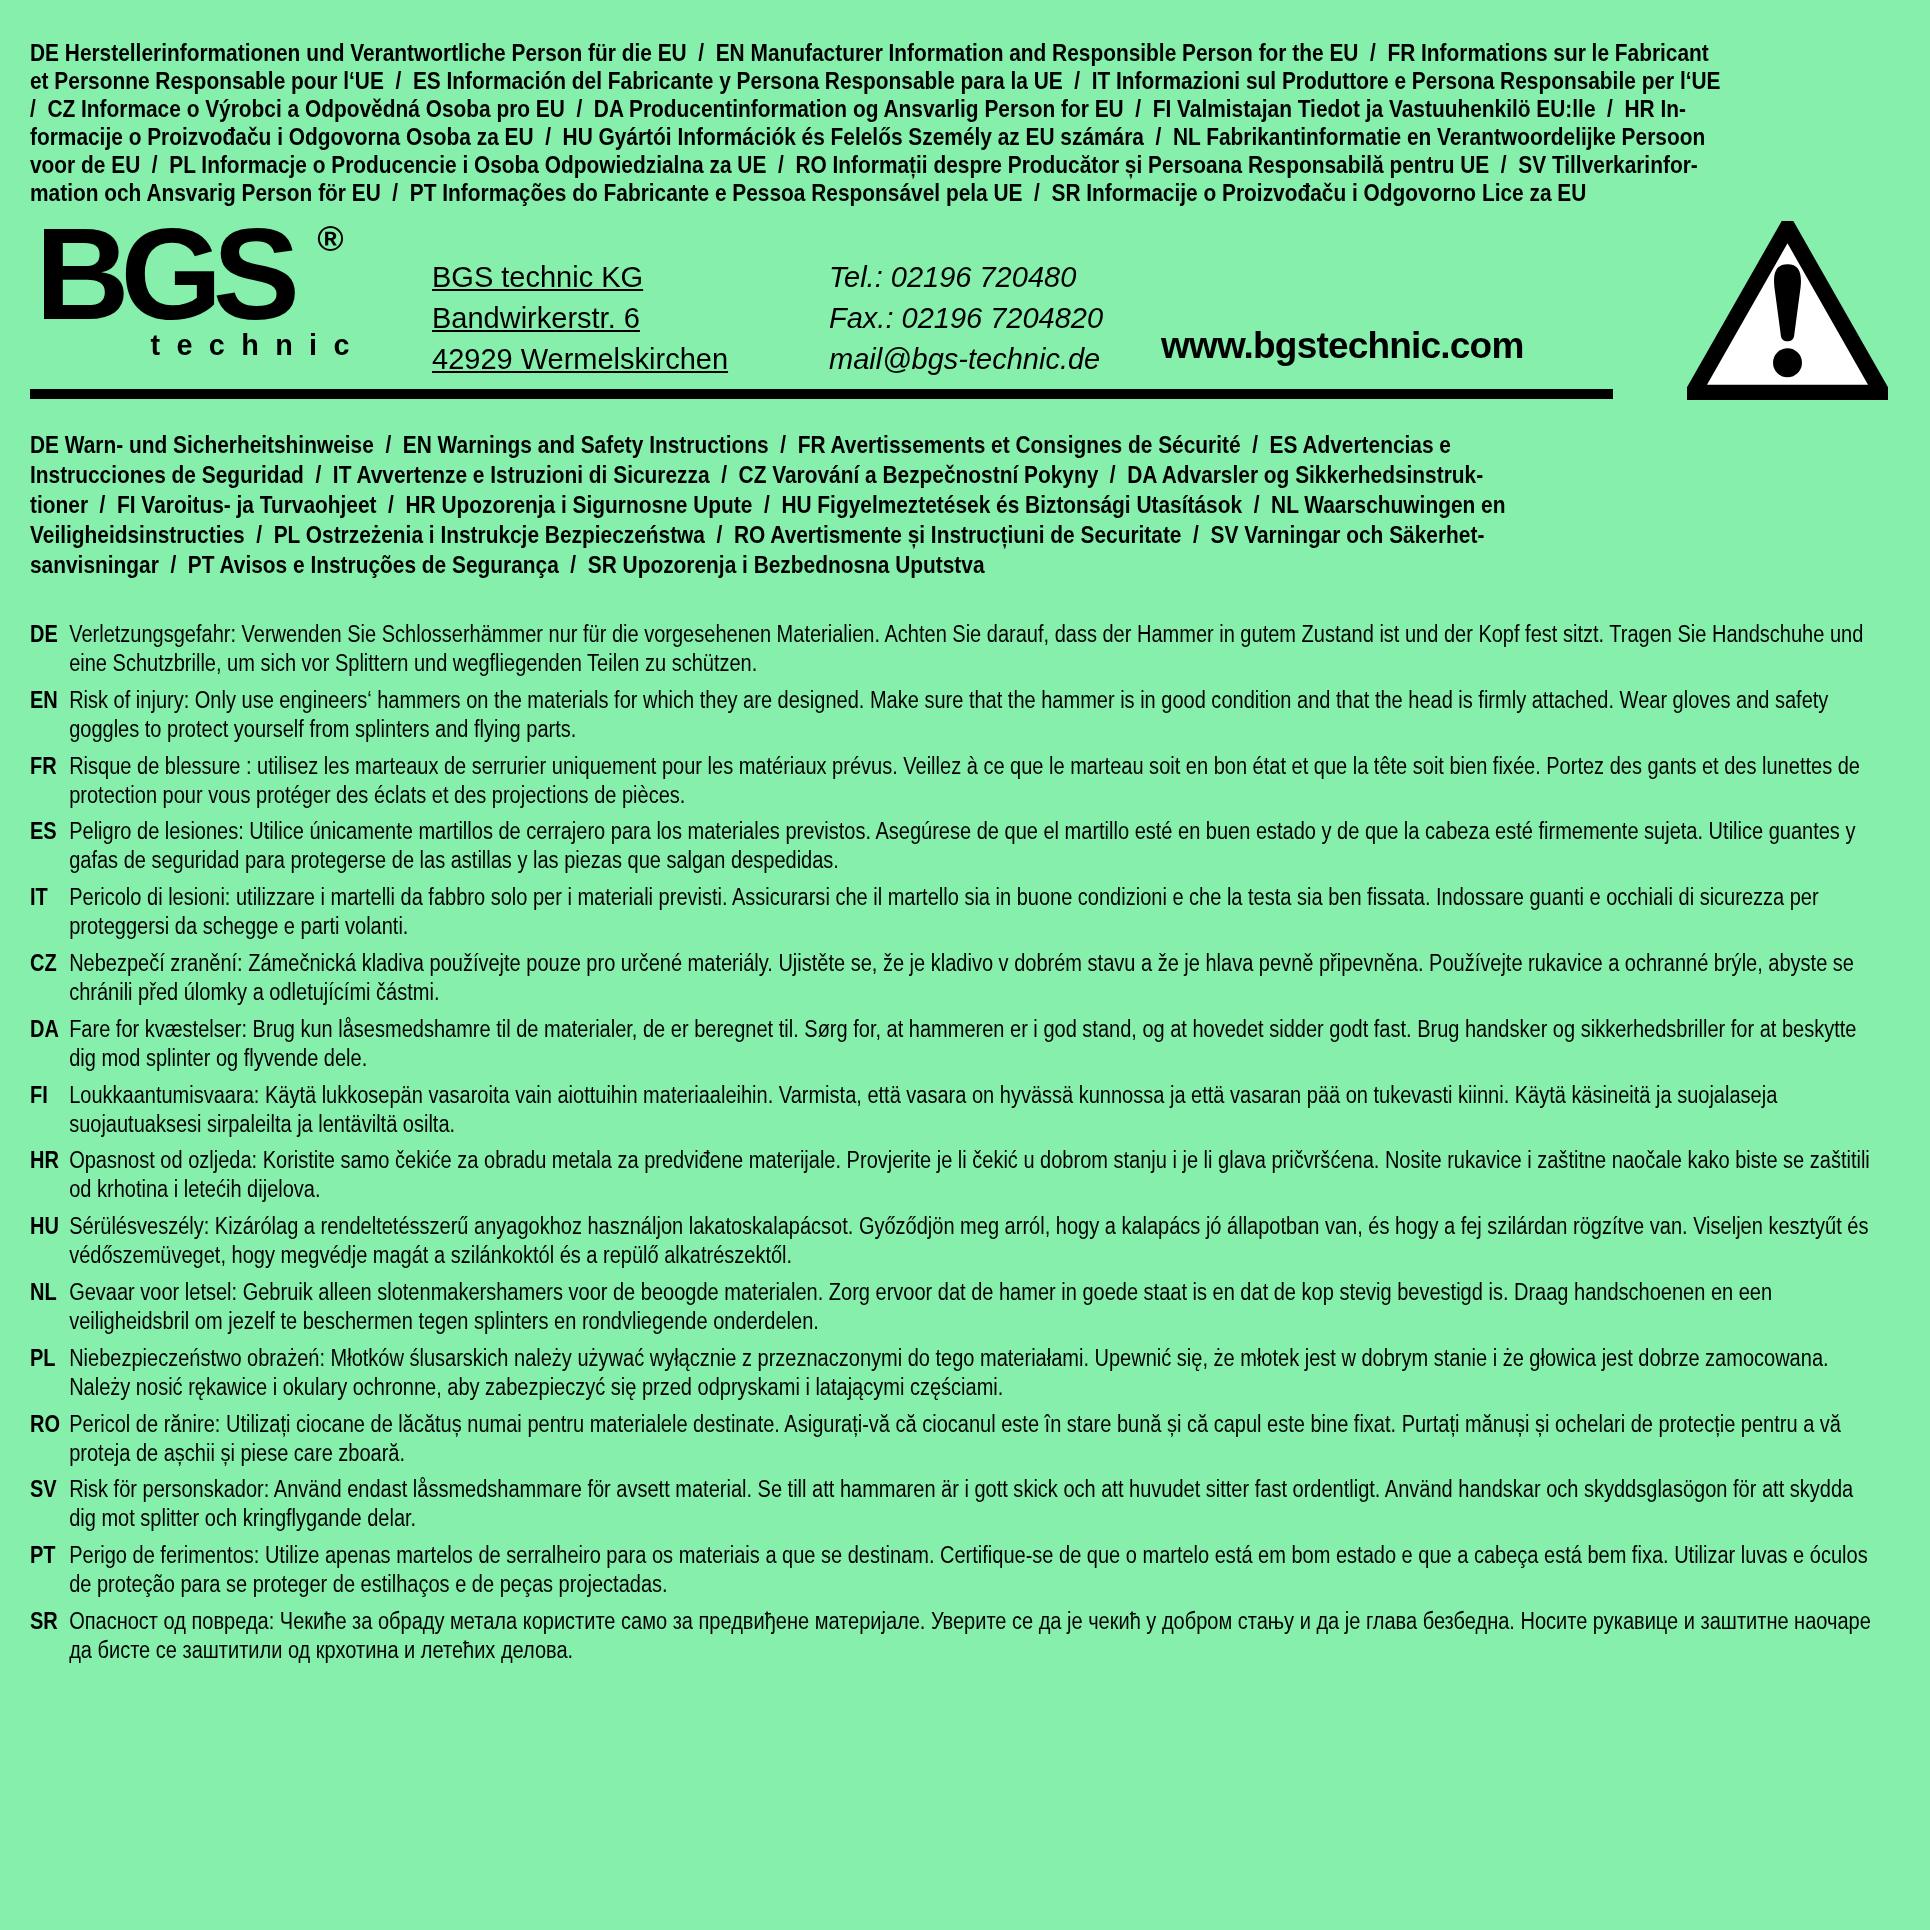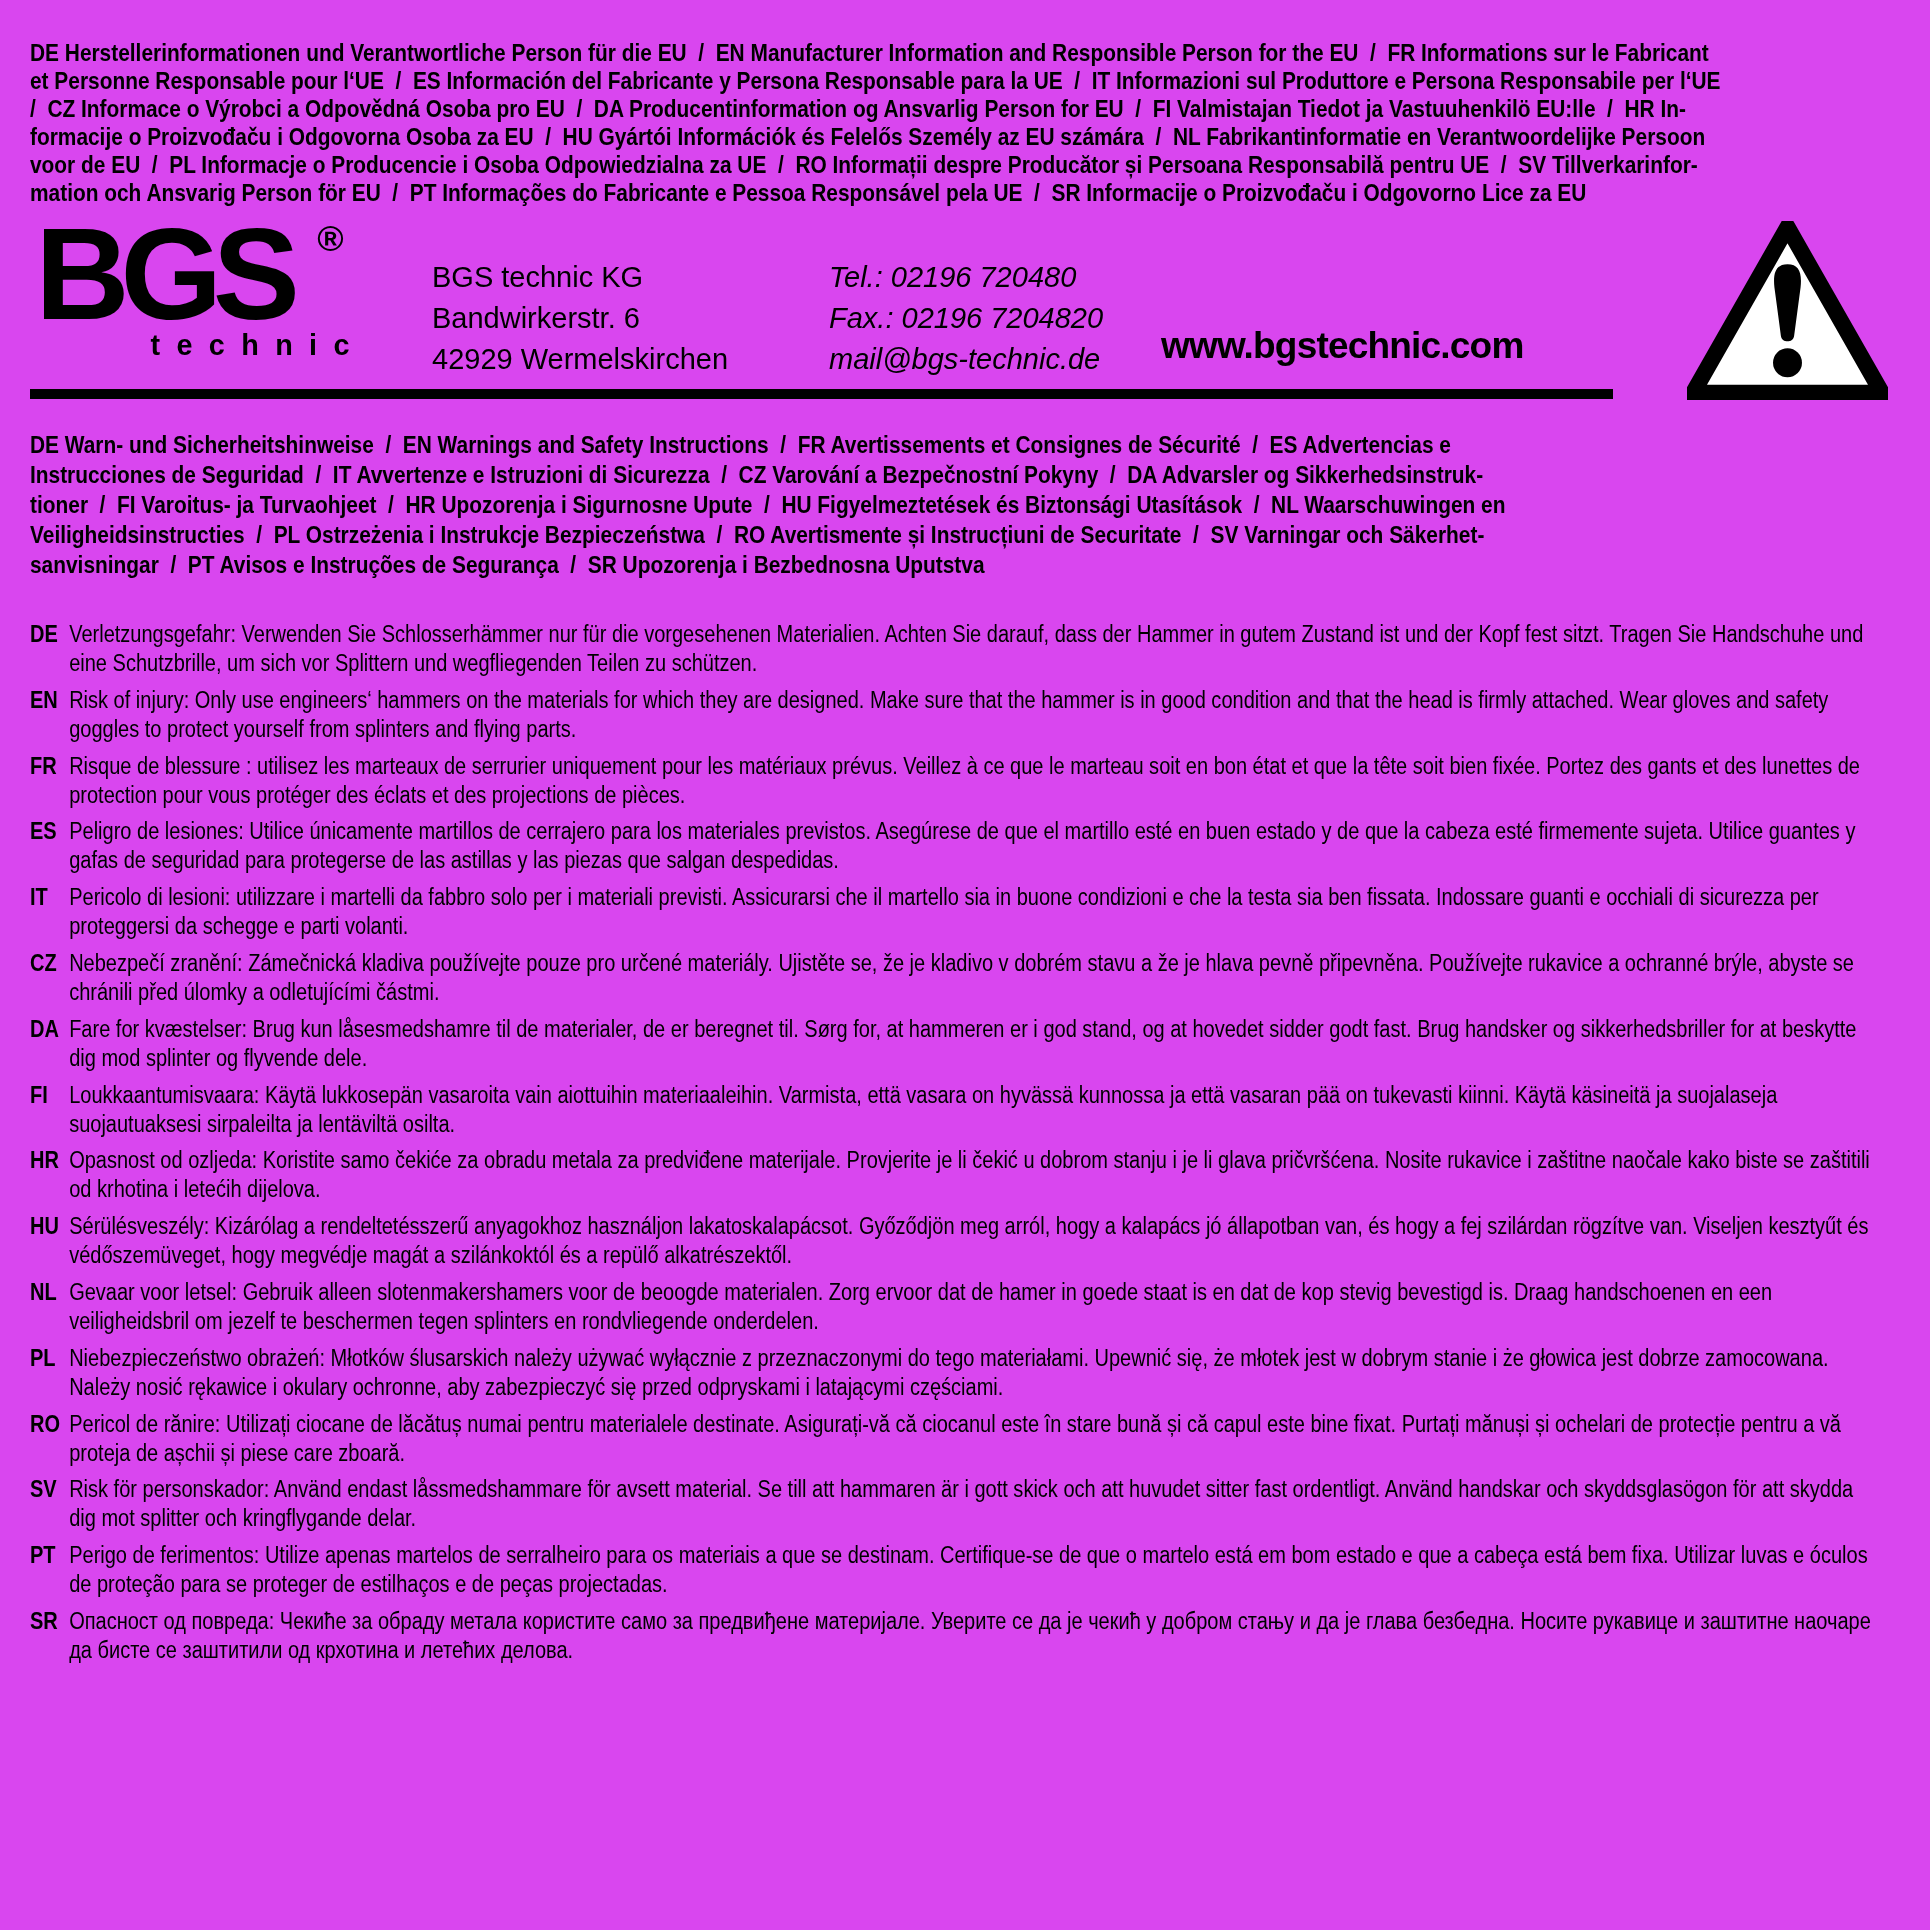--- a/index.html
+++ b/index.html
@@ -2,39 +2,39 @@
 <html style="font-size:12.5px"><head>
 <meta charset="utf-8">
 <style>
   html, body { margin: 0; padding: 0; }
   body {
     width: 1930px; height: 1930px;
     background: #ffffff; color: #000000;
     font-family: "Liberation Sans", sans-serif;
     overflow: hidden;
   }
-  #page { position: relative; width: 1930px; height: 1930px; background: #d946ef; }
+  #page { position: relative; width: 1930px; height: 1930px; background: #86efac; }
 
   
   .condensed { transform: scaleX(0.87); transform-origin: top left; width: 2154px; }
 
   .top-header {
     position: absolute; top: 39px; left: 30px;
     font-weight: bold; font-size: 24px; line-height: 28px;
     letter-spacing: 0;
   }
   .top-header .hline, .warn-header .hline { white-space: pre; }
 
   .company { position: absolute; top: 210px; left: 0; width: 1612px; height: 202px; }
   .logo-box { position: absolute; left: 43px; top: 7.8px; width: 335px; height: 144px; }
   .addr-col {
     position: absolute; top: 47px;
     font-size: 29px; line-height: 41px; font-weight: normal;
   }
-  .addr-col.col1 { left: 432px; }
+  .addr-col.col1 { left: 432px; text-decoration: underline; }
   .addr-col.col2 { left: 829px; font-style: italic; }
   .website {
     position: absolute; left: 1161px; top: 115px;
     font-size: 37px; font-weight: bold; letter-spacing: -0.8px;
   }
   .rule { position: absolute; left: 30px; top: 179px; width: 1583px; height: 10px; background: #000; }
   .triangle-box { position: absolute; left: 1687px; top: 11px; width: 201px; height: 179px; }
 
   .warn-header {
     position: absolute; top: 430px; left: 30px;

